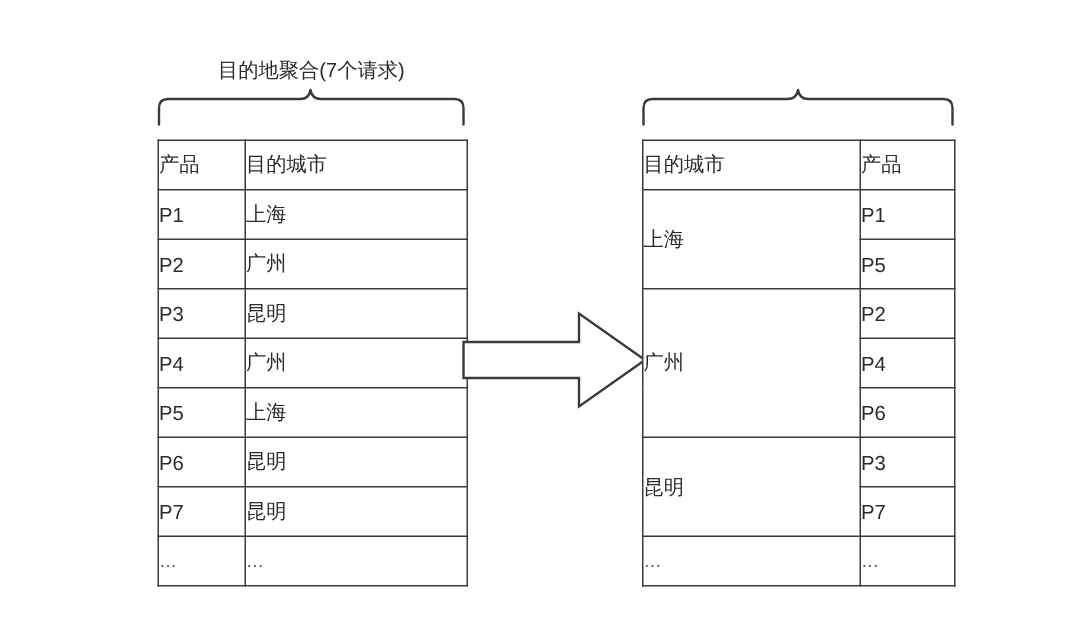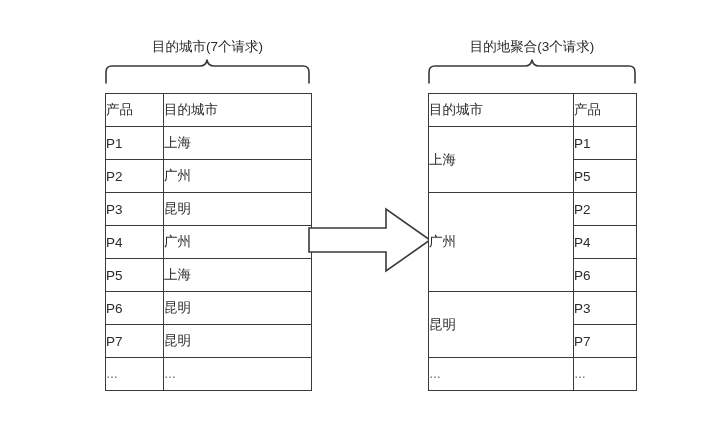--- a/index.html
+++ b/index.html
@@ -91,21 +91,21 @@
     stroke: #3a3a3a;
     stroke-width: 1.6;
     stroke-linejoin: miter;
   }
 </style>
 </head>
 <body>
 
 <div id="canvas">
 
-  <div class="caption" id="caption-left">目的城市(7个请求)</div>
+  <div class="caption" id="caption-left">目的地聚合(7个请求)</div>
 
   <svg class="brace-svg" id="brace-left-wrap" viewBox="0 0 215 28">
     <path class="brace-path" d="M 6,26 L 6,15 Q 6,9 12,9 L 100,9 Q 106,9 107,3 Q 108,9 114,9 L 203,9 Q 209,9 209,15 L 209,26"></path>
   </svg>
 
   <table class="tbl" id="table-left">
     <colgroup>
         <col class="c-prod">
         <col class="c-city">
       </colgroup>
@@ -146,21 +146,20 @@
         <td class="ellip">…</td>
         <td class="ellip">…</td>
       </tr>
     </tbody>
   </table>
 
   <svg id="arrow-wrap" viewBox="0 0 124 68">
     <polygon id="arrow-shape" points="1,22 78,22 78,3 122,34 78,65 78,46 1,46"></polygon>
   </svg>
 
-  <div class="caption" id="caption-right">目的地聚合(3个请求)</div>
 
   <svg class="brace-svg" id="brace-right-wrap" viewBox="0 0 218 28">
     <path class="brace-path" d="M 6,26 L 6,15 Q 6,9 12,9 L 102,9 Q 108,9 109,3 Q 110,9 116,9 L 206,9 Q 212,9 212,15 L 212,26"></path>
   </svg>
 
   <table class="tbl" id="table-right">
     <colgroup>
         <col class="c-city">
         <col class="c-prod">
       </colgroup>

